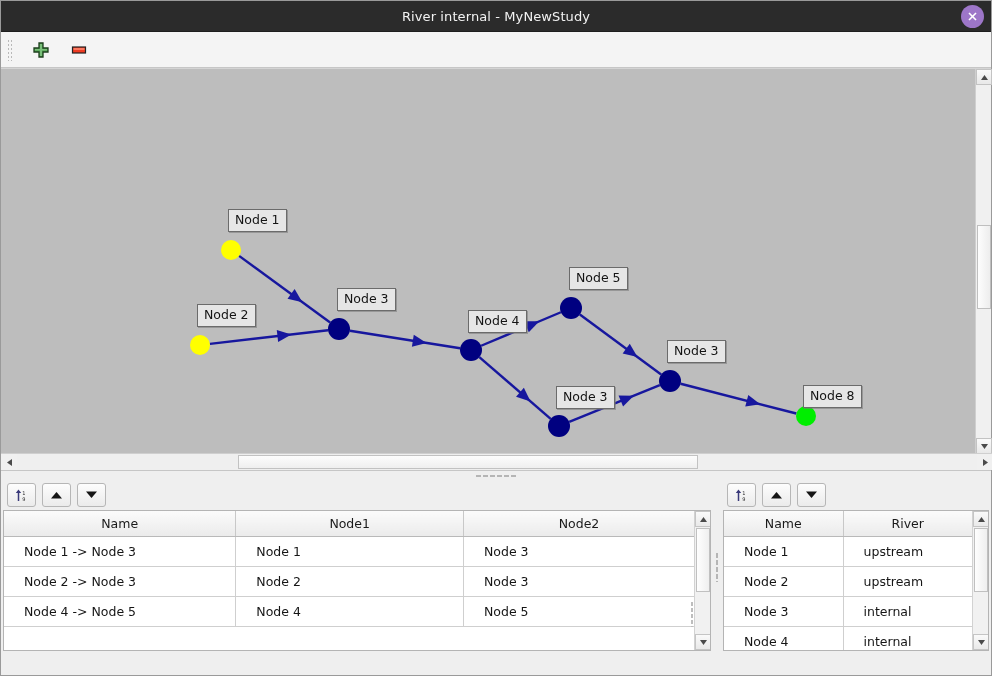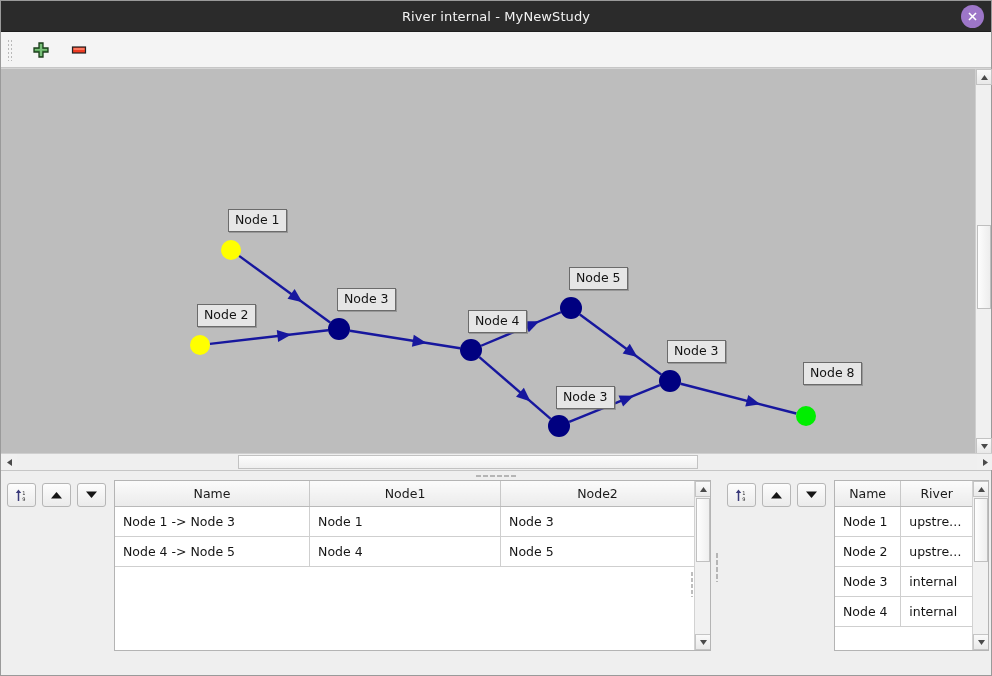--- a/index.html
+++ b/index.html
@@ -160,21 +160,21 @@
   }
 
   
   .bottom {
     flex: 1 1 auto;
     display: flex;
     background: #efefef;
     min-height: 0;
   }
   .pane {
-    display: flex; 
+    display: flex; flex-direction: column;
     min-width: 0;
     background: #efefef;
   }
   .pane.left  { width: 712px; }
   .splitter-v {
     width: 8px;
     background: #efefef;
     display: flex; align-items: center; justify-content: center;
     cursor: col-resize;
   }
@@ -233,21 +233,21 @@
     font-size: 12.5px;
     color: #1a1a1a;
     text-align: center;
     cursor: pointer;
   }
   table.grid th:last-child { border-right: none; }
   table.grid td {
     height: 30px;
     border-right: 1px solid #cfcfcf;
     border-bottom: 1px solid #cfcfcf;
-    padding: 0 8px;
+    padding: 0 20px;
     background: #ffffff;
     white-space: nowrap;
     overflow: hidden;
     text-overflow: ellipsis;
     cursor: default;
   }
   table.grid td:last-child { border-right: none; }
 
   .tbl-vsb {
     position: absolute;
@@ -342,21 +342,21 @@
           <circle cx="805" cy="347" r="10" fill="#00ee00"></circle>
         </svg>
       <div id="node-labels">
           <div class="nodelabel" style="left: 227px; top: 140px;">Node 1</div>
           <div class="nodelabel" style="left: 196px; top: 235px;">Node 2</div>
           <div class="nodelabel" style="left: 336px; top: 219px;">Node 3</div>
           <div class="nodelabel" style="left: 467px; top: 241px;">Node 4</div>
           <div class="nodelabel" style="left: 568px; top: 198px;">Node 5</div>
           <div class="nodelabel" style="left: 555px; top: 317px;">Node 3</div>
           <div class="nodelabel" style="left: 666px; top: 271px;">Node 3</div>
-          <div class="nodelabel" style="left: 802px; top: 293px;">Node 8</div>
+          <div class="nodelabel" style="left: 802px; top: 316px;">Node 8</div>
         </div>
     </div>
 
     <div class="vsb">
       <div class="sb-btn">
         <svg width="7" height="5" viewBox="0 0 7 5">
           <polygon points="3.5,0 7,5 0,5" fill="#4a4a4a"></polygon>
         </svg>
       </div>
       <div class="sb-thumb" style="top:156px;height:84px;"></div>
@@ -427,20 +427,25 @@
                   <th>Node2</th>
                 </tr>
               </thead>
             <tbody id="branch-body">
                 <tr>
                   <td>Node 1 -&gt; Node 3</td>
                   <td>Node 1</td>
                   <td>Node 3</td>
                 </tr>
                 <tr>
+                  <td>Node 2 -&gt; Node 3</td>
+                  <td>Node 2</td>
+                  <td>Node 3</td>
+                </tr>
+                <tr>
                   <td>Node 4 -&gt; Node 5</td>
                   <td>Node 4</td>
                   <td>Node 5</td>
                 </tr>
               </tbody>
           </table>
         </div>
         <div class="tbl-vsb">
           <div class="sb-btn top">
             <svg width="7" height="5" viewBox="0 0 7 5">

